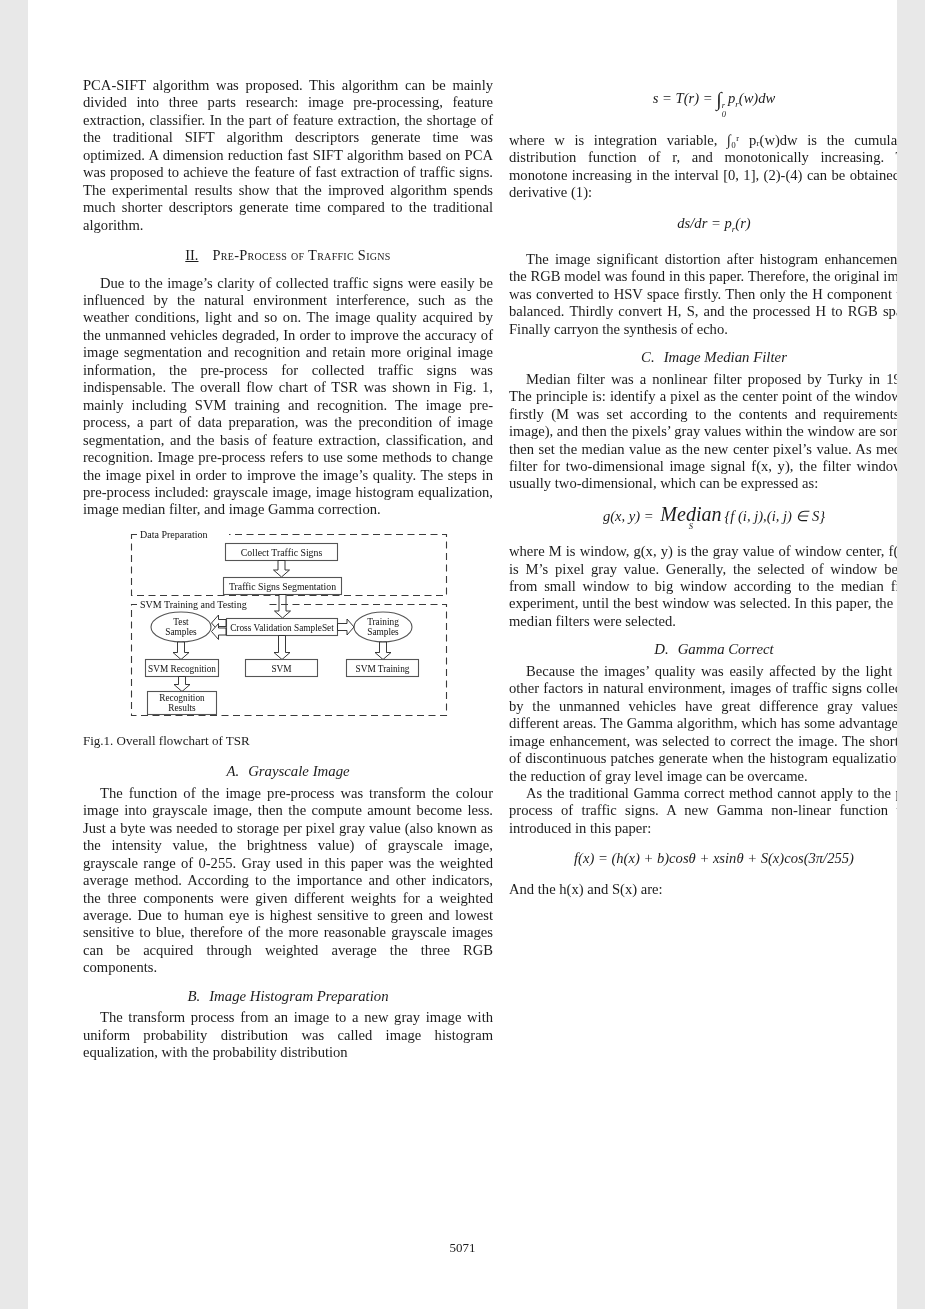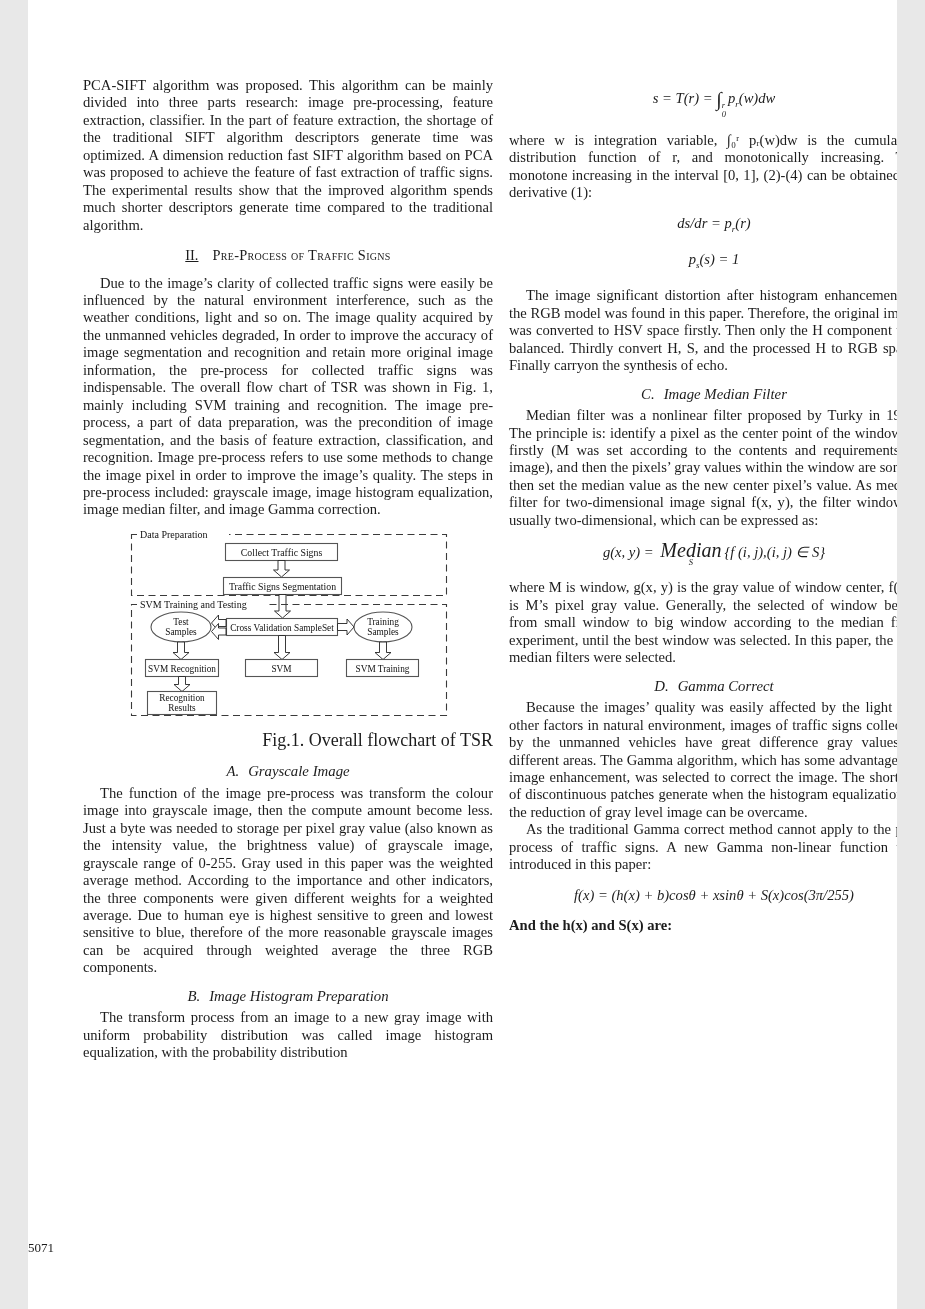--- a/index.html
+++ b/index.html
@@ -22,40 +22,40 @@
 
   .figure { margin:8px 0 2px 0; }
   .fc-svg { display:block; margin-left:47px; }
   .fc-dashed { fill:none; stroke:#3a3a3a; stroke-width:1.1; stroke-dasharray:7 4.5; }
   .fc-node { fill:#ffffff; stroke:#555; stroke-width:1.1; }
   .fc-arrow { fill:#ffffff; stroke:#222; stroke-width:0.9; }
   .fc-text { font:9.8px "Liberation Serif", serif; fill:#111; }
   .fc-text-sm { font:9.3px "Liberation Serif", serif; fill:#111; }
   .fc-label { font:10px "Liberation Serif", serif; fill:#111; }
   .labelbg { fill:#ffffff; }
-  .fig-caption { text-align:right; font-size:18px; margin:9px 0 14px 0; }
+  .fig-caption { text-align:left; font-size:13px; margin:9px 0 14px 0; }
 
   .eq-row { position:relative; text-align:center; font-style:italic; font-size:14.6px; margin:13px 0; }
   .eq-row .eq-num { position:absolute; right:2px; top:50%; transform:translateY(-50%); font-style:normal; }
   .eq-row sub { font-size:9px; }
   .eq-row .cond-sub { font-size:10px; vertical-align:-8px; }
   .int { font-size:20px; font-style:normal; vertical-align:-3px; }
   .lims { display:inline-flex; flex-direction:column; font-size:8.5px; line-height:1.05; vertical-align:-5px; margin:0 2px 0 0; text-align:left; }
   .frac { display:inline-block; vertical-align:middle; text-align:center; font-size:11px; line-height:1.2; margin:0 1px; }
   .frac .fr-num { display:block; border-bottom:0.9px solid #1c1c1c; padding:0 3px 0.5px 3px; }
   .frac .fr-den { display:block; padding-top:0.5px; }
   .tall-bracket { font-size:30px; font-style:normal; vertical-align:middle; line-height:0; position:relative; top:-2px; }
   .median-wrap { display:inline-block; vertical-align:middle; text-align:center; line-height:0.85; margin:0 3px; }
   .median { font-size:20px; display:block; }
   .median-s { font-size:8.5px; display:block; }
   .eq3-row { margin:15px 0 12px 0; }
   .gap-before { margin-top:10px; }
-  .small-gap-before { margin-top:4px;font-weight:bold; }
+  .small-gap-before { margin-top:4px; }
 
-  .page-num { position:absolute; left:0; right:0; top:1240px; text-align:left; font-size:13px; color:#1c1c1c; }
+  .page-num { position:absolute; left:0; right:0; top:1240px; text-align:center; font-size:13px; color:#1c1c1c; }
 </style>
 </head>
 <body>
 
 <div class="page">
   <div class="cols">
 
     <div class="col">
       <p>PCA-SIFT algorithm was proposed. This algorithm can be mainly divided into three parts research: image pre-processing, feature extraction, classifier. In the part of feature extraction, the shortage of the traditional SIFT algorithm descriptors generate time was optimized. A dimension reduction fast SIFT algorithm based on PCA was proposed to achieve the feature of fast extraction of traffic signs. The experimental results show that the improved algorithm spends much shorter descriptors generate time compared to the traditional algorithm.</p>
 
@@ -145,24 +145,20 @@
       </div>
 
       <p>where w is integration variable, ∫₀ʳ pᵣ(w)dw is the cumulative distribution function of r, and monotonically increasing. T(r) monotone increasing in the interval [0, 1], (2)-(4) can be obtained by derivative (1):</p>
 
       <div class="eq-row">
         <span>ds/dr = p</span><sub>r</sub><span>(r)</span>
         <span class="eq-num">(2)</span>
       </div>
 
 
-      <div class="eq-row">
-        <span>p</span><sub>s</sub><span>(s) = 1</span>
-        <span class="eq-num">(4)</span>
-      </div>
 
       <p class="indent gap-before">The image significant distortion after histogram enhancement in the RGB model was found in this paper. Therefore, the original image was converted to HSV space firstly. Then only the H component was balanced. Thirdly convert H, S, and the processed H to RGB space. Finally carryon the synthesis of echo.</p>
 
       <div class="sub-heading">
         <span class="lbl">C.</span><span>Image Median Filter</span>
       </div>
       <p class="indent">Median filter was a nonlinear filter proposed by Turky in 1971. The principle is: identify a pixel as the center point of the window M firstly (M was set according to the contents and requirements of image), and then the pixels’ gray values within the window are sorted, then set the median value as the new center pixel’s value. As median filter for two-dimensional image signal f(x, y), the filter window is usually two-dimensional, which can be expressed as:</p>
 
       <div class="eq-row">
         <span>g(x, y) = </span><span class="median-wrap"><span class="median">Median</span><span class="median-s">S</span></span><span>{f (i, j),(i, j) ∈ S}</span>

